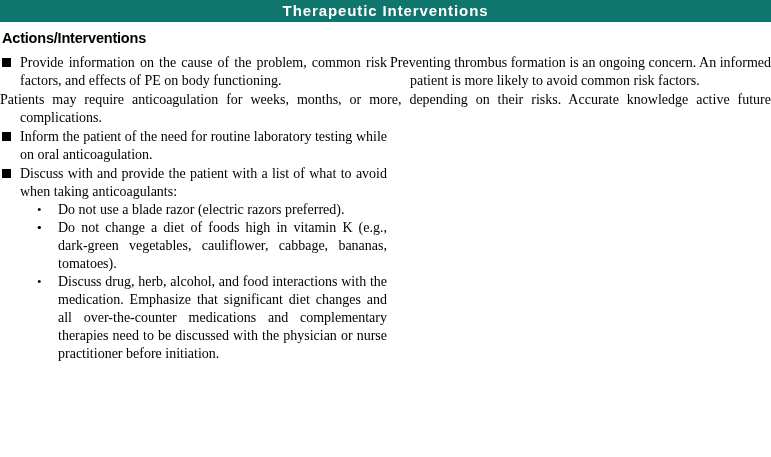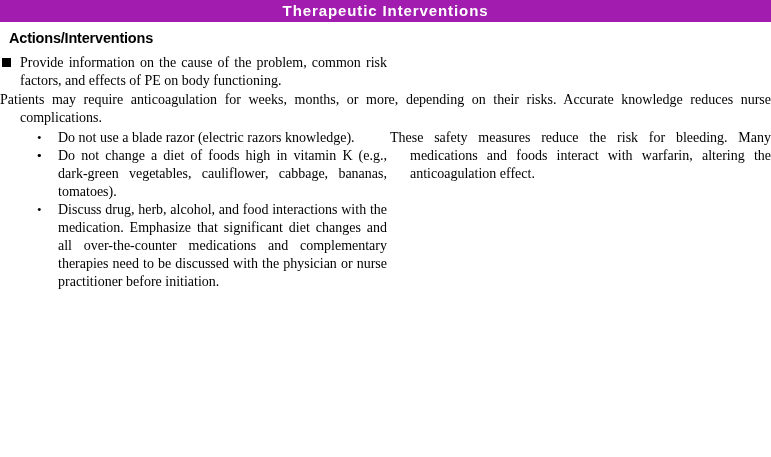--- a/index.html
+++ b/index.html
@@ -9,36 +9,35 @@
     height: 457px;
     overflow: hidden;
     background: #ffffff;
     font-family: "Liberation Serif", serif;
     font-size: 14px;
     line-height: 18px;
     color: #000000;
   }
   .title-bar {
     height: 22px;
-    background: #a21caf;
+    background: #0f766e;
     display: flex;
     align-items: center;
     justify-content: center;
   }
   .title-bar span {
     color: #ffffff;
     font-family: "Liberation Sans", sans-serif;
     font-weight: bold;
     font-size: 15px;
     letter-spacing: 0.9px;
   }
   .col-headers {
     display: flex;
     margin: 8px 0 7px 0;
-    padding-left: 7px;
   }
   .col-header {
     font-family: "Liberation Sans", sans-serif;
     font-weight: bold;
     font-size: 14.5px;
     line-height: 17px;
     letter-spacing: -0.2px;
   }
   .col-header.left { width: 390px; box-sizing: border-box; padding-left: 2px; }
   .col-header.right { flex: 1; }
@@ -96,47 +95,55 @@
   </div>
 
   <div class="rows">
 
     <div class="row">
       <div class="cell left">
         <div class="bullet-item">
           <span class="sq"></span><span>Provide information on the cause of the problem, common risk factors, and effects of PE on body functioning.</span>
         </div>
       </div>
+      <div class="cell right">
+        <p class="rationale">Preventing thrombus formation is an ongoing concern. An informed patient is more likely to avoid common risk factors.</p>
+      </div>
     </div>
 
     <div class="row">
       <div class="cell right">
-        <p class="rationale">Patients may require anticoagulation for weeks, months, or more, depending on their risks. Accurate knowledge reduces nurse complications.</p>
+        <p class="rationale">Patients may require anticoagulation for weeks, months, or more, depending on their risks. Accurate knowledge active future complications.</p>
       </div>
     </div>
 
     <div class="row">
+      <div class="cell left">
+        <div class="bullet-item">
+          <span class="sq"></span><span>Inform the patient of the need for routine laboratory testing while on oral anticoagulation.</span>
+        </div>
+      </div>
     </div>
 
     <div class="row">
       <div class="cell left">
+        <div class="bullet-item">
+          <span class="sq"></span><span>Discuss with and provide the patient with a list of what to avoid when taking anticoagulants:</span>
+        </div>
         <div class="sub-list">
           <div class="sub-item">
-            <span class="dot">•</span><span>Do not use a blade razor (electric razors knowledge).</span>
+            <span class="dot">•</span><span>Do not use a blade razor (electric razors preferred).</span>
           </div>
           <div class="sub-item">
             <span class="dot">•</span>
           </div>
           <div class="sub-item">
             <span class="dot">•</span><span>Do not change a diet of foods high in vitamin K (e.g., dark-green vegetables, cauliflower, cabbage, bananas, tomatoes).</span>
           </div>
           <div class="sub-item">
             <span class="dot">•</span><span>Discuss drug, herb, alcohol, and food interactions with the medication. Emphasize that significant diet changes and all over-the-counter medications and complementary therapies need to be discussed with the physician or nurse practitioner before initiation.</span>
           </div>
         </div>
       </div>
-      <div class="cell right">
-        <p class="rationale">These safety measures reduce the risk for bleeding. Many medications and foods interact with warfarin, altering the anticoagulation effect.</p>
-      </div>
     </div>
 
   </div>
 </div>
 
 </body></html>

